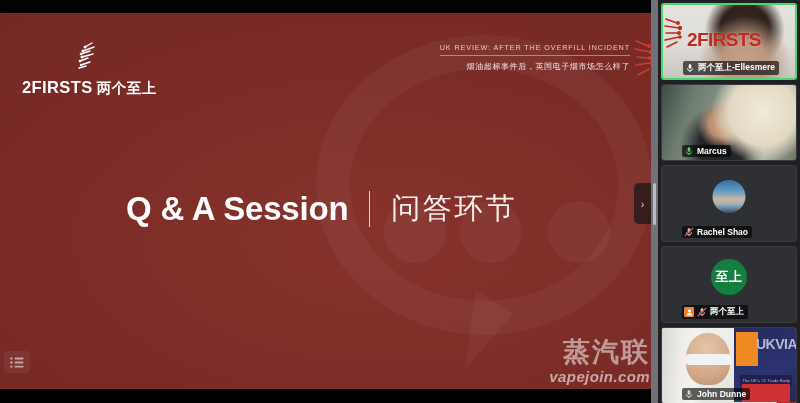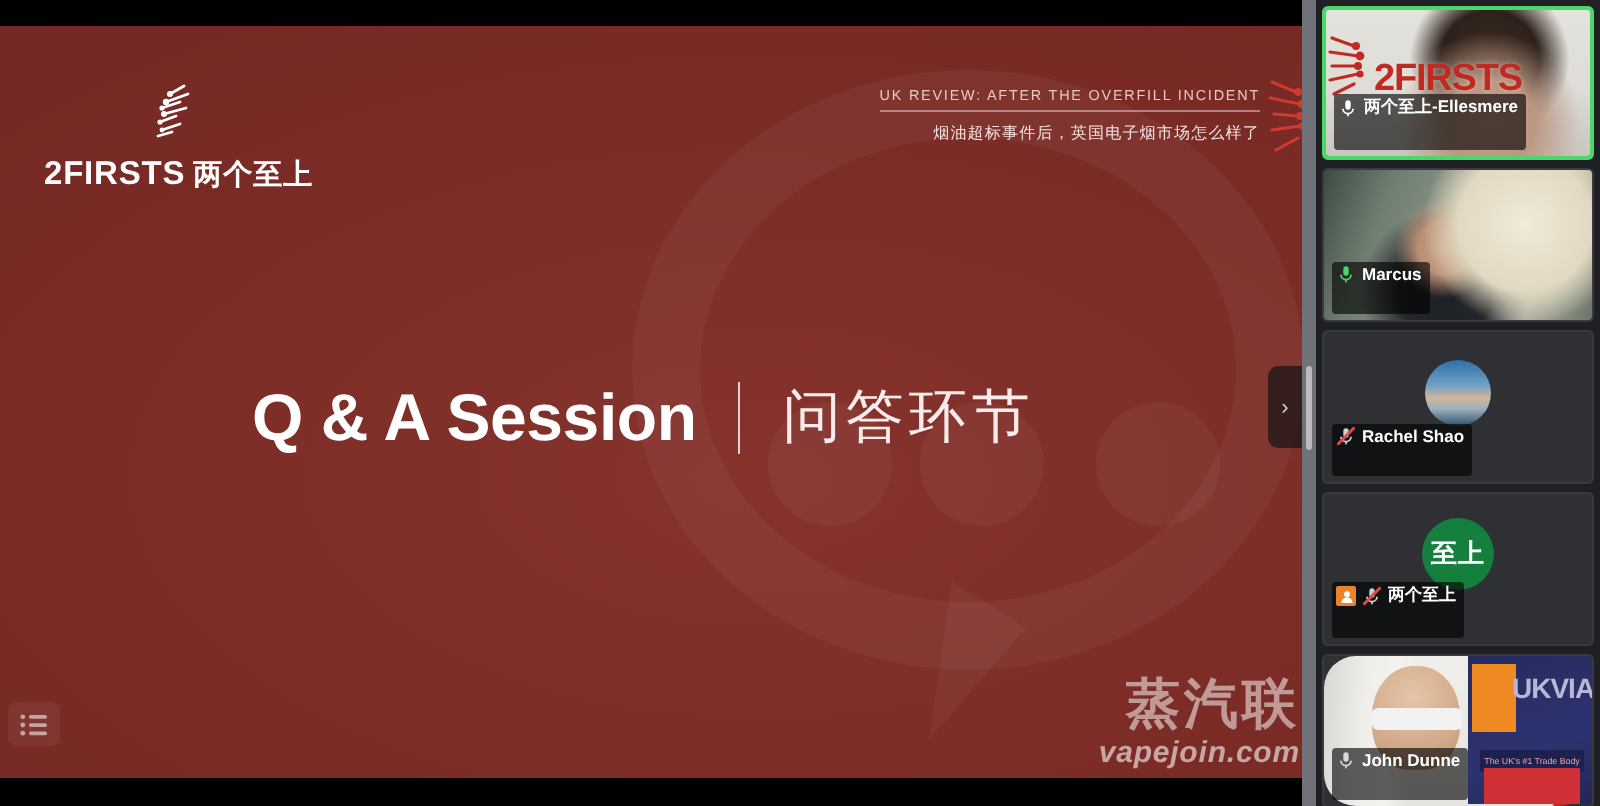--- a/index.html
+++ b/index.html
@@ -204,26 +204,26 @@
     margin-bottom: 4px;
     border-radius: 3px;
     overflow: hidden;
     background: #2f3034;
     border: 1px solid #3a3b40;
   }
   .tile.active { border: 2px solid #4ad86a; }
 
   .tile-name {
     position: absolute;
-    left: 4px; bottom: 3px;
+    left: 20px; bottom: 3px;
     max-width: 128px;
     display: flex; align-items: center; gap: 3px;
     background: rgba(0,0,0,0.62);
     border-radius: 2px;
-    padding: 1px 4px 15px 2px;
+    padding: 1px 4px 1px 2px;
     z-index: 4;
   }
   .tile-name .nm {
     color: #fff;
     font-size: 8.5px;
     font-weight: 700;
     white-space: nowrap;
     overflow: hidden;
     text-overflow: ellipsis;
   }
@@ -290,21 +290,20 @@
     letter-spacing: 0.5px;
   }
 
   
   .cam5 {
     position: absolute; inset: 0;
     background:
       linear-gradient(95deg, #d8d6d2 0%, #efeeeb 16%, #f3f2ef 26%, rgba(243,242,239,0) 34%),
       linear-gradient(270deg, #bb2b2c 0%, #bb2b2c 14%, rgba(187,43,44,0) 15%),
       linear-gradient(180deg, #efeeea 0%, #e6e4df 100%);
-    border-radius: 16px;
   }
   .cam5-head {
     position: absolute;
     left: 24px; top: 5px;
     width: 44px; height: 52px;
     border-radius: 48% 48% 42% 42%;
     background: radial-gradient(circle at 46% 30%, #e6c5aa 0%, #d2a989 60%, #b98f70 100%);
   }
   .cam5-glasses {
     position: absolute;

